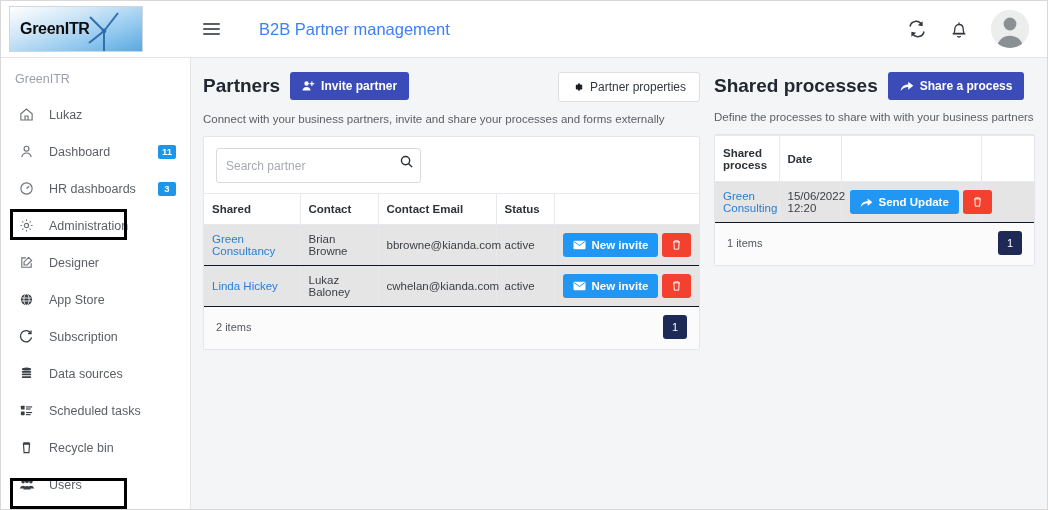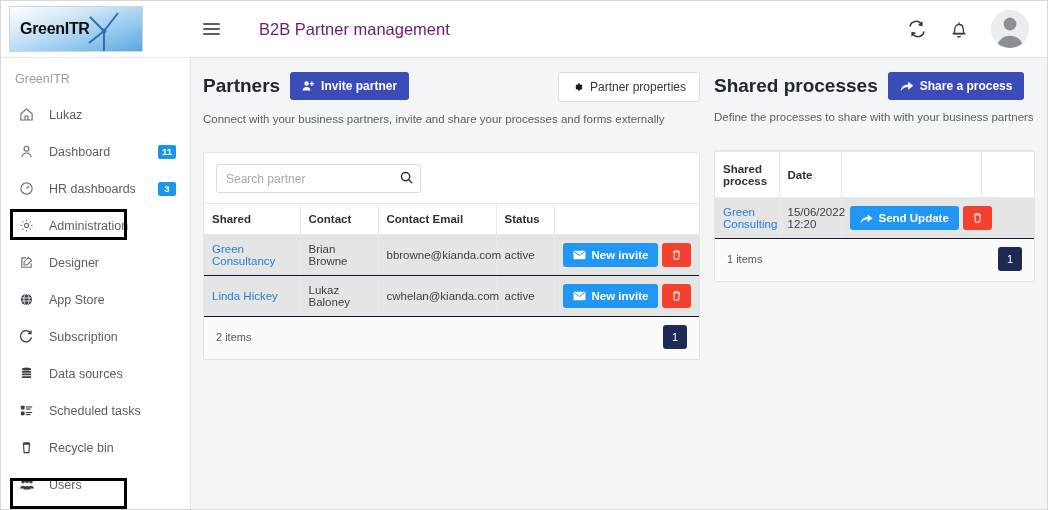--- a/index.html
+++ b/index.html
@@ -62,21 +62,21 @@
     cursor: pointer;
   }
   .hamburger span { display: block; height: 2px; background: #5a5f66; border-radius: 1px; }
   .hamburger span:nth-child(1) { width: 17px; }
   .hamburger span:nth-child(2) { width: 17px; }
   .hamburger span:nth-child(3) { width: 17px; }
 
   .page-title {
     margin-left: 32px;
     font-size: 16.5px;
-    color: #701a75;
+    color: #3b82f6;
   }
   .topbar-spacer { flex: 1 1 auto; }
   .topbar-icons {
     display: flex;
     align-items: center;
     gap: 22px;
     padding-right: 18px;
   }
   .icon-btn { cursor: pointer; display: flex; align-items: center; justify-content: center; }
   .avatar {
@@ -200,36 +200,36 @@
   .head-row {
     display: flex;
     align-items: flex-start;
     justify-content: space-between;
     gap: 12px;
   }
   .section-desc {
     font-size: 11.5px;
     color: #5c6066;
     margin-top: 11px;
-    margin-bottom: 27px;
+    margin-bottom: 11px;
   }
 
   .card {
     background: #ffffff;
     border: 1px solid #e4e5e9;
     border-radius: 2px;
   }
   .search-zone { padding: 11px 12px 10px 12px; }
   .search-wrap {
     position: relative;
     width: 205px;
   }
   .search-input {
     width: 100%;
-    height: 29px;
+    height: 35px;
     border: 1px solid #d9dbe0;
     border-radius: 3px;
     font-size: 12px;
     color: #33383f;
     padding: 0 28px 0 9px;
     font-family: "Liberation Sans", sans-serif;
     outline: none;
     background: #fff;
   }
   .search-input::placeholder { color: #a6abb2; }

